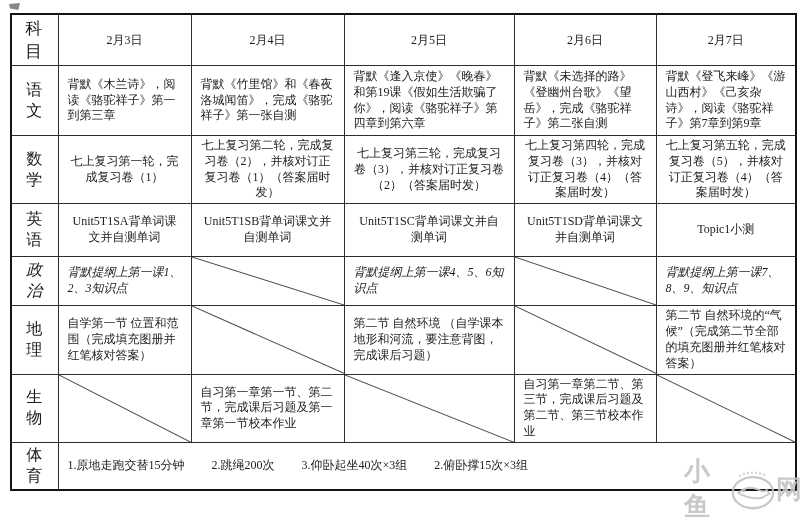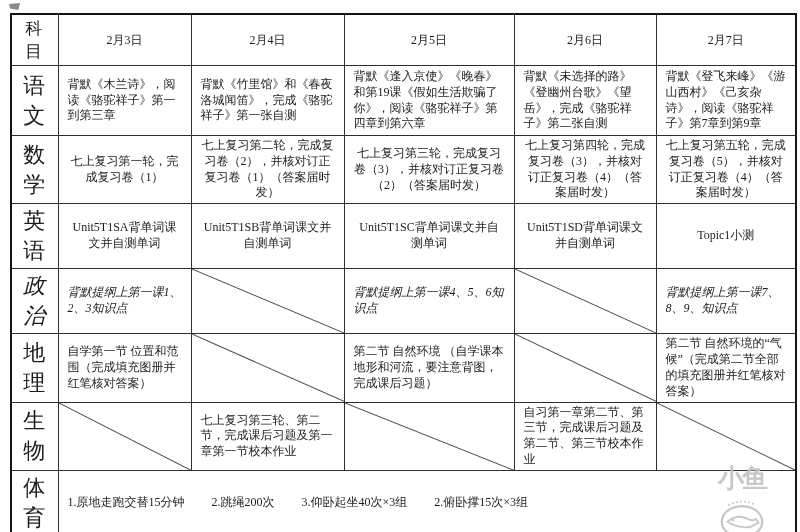--- a/index.html
+++ b/index.html
@@ -6,33 +6,33 @@
   #canvas{position:relative;width:800px;height:532px;background:#ffffff;overflow:hidden;
           font-family:"Liberation Serif","DejaVu Serif",serif;color:#1c1c1c;}
   
   #corner-mark{position:absolute;left:9px;top:3px;width:11px;height:7px;background:#6a6a6a;
                clip-path:polygon(0 15%,100% 0,85% 100%,10% 80%);opacity:.8;}
   table#sched{position:absolute;left:10px;top:13px;border-collapse:collapse;table-layout:fixed;
               background:#fff;}
   #sched{border:2px solid #141414;}
   #sched td,#sched th{border:1px solid #2e2e2e;vertical-align:middle;padding:2px 9px;
                       font-weight:normal;overflow:hidden;margin-left:39px;}
-  th.subject{font-size:22px;font-weight:bold;text-align:center;letter-spacing:1px;}
+  th.subject{font-size:16px;font-weight:bold;text-align:center;letter-spacing:1px;}
   th.hdr{font-size:12px;font-weight:bold;text-align:center;}
   th.hdr.first{font-size:17px;letter-spacing:2px;}
   td.task{font-size:12px;line-height:1.32;text-align:left;}
   tr.center td.task{text-align:center;}
   td.diagcell{position:relative;padding:0;}
   .diag-svg{position:absolute;left:0;top:0;width:100%;height:100%;display:block;}
   td.pe{font-size:12px;padding-left:4px;}
   .pe-wrap{display:flex;align-items:center;gap:27px;white-space:nowrap;}
   
   #watermark{position:absolute;left:684px;top:461px;width:116px;height:56px;display:flex;
              align-items:center;color:#c3c3c3;opacity:.9;pointer-events:none;
-             font-family:"Liberation Sans","DejaVu Sans",sans-serif;flex-direction:column;}
+             font-family:"Liberation Sans","DejaVu Sans",sans-serif;}
   #watermark .wm-txt{font-size:26px;font-weight:bold;letter-spacing:-2px;}
   #watermark svg{flex:0 0 auto;}
 </style>
 </head>
 <body>
 
 <div id="canvas">
 
   <div id="corner-mark"></div>
 
@@ -112,21 +112,21 @@
           </td>
           <td class="task">第二节 自然环境的“气候”（完成第二节全部的填充图册并红笔核对答案）</td>
         </tr>
         <tr style="height: 62px;">
           <th class="subject">生物</th>
           <td class="diagcell">
             <svg class="diag-svg" viewBox="0 0 100 100" preserveAspectRatio="none">
               <line x1="0" y1="0" x2="100" y2="100" stroke="#4a4a4a" stroke-width="1" vector-effect="non-scaling-stroke"></line>
             </svg>
           </td>
-          <td class="task">七上复习第三轮、第二节，完成课后习题及第一章第一节校本作业</td>
+          <td class="task">自习第一章第一节、第二节，完成课后习题及第一章第一节校本作业</td>
           <td class="diagcell">
             <svg class="diag-svg" viewBox="0 0 100 100" preserveAspectRatio="none">
               <line x1="0" y1="0" x2="100" y2="100" stroke="#4a4a4a" stroke-width="1" vector-effect="non-scaling-stroke"></line>
             </svg>
           </td>
           <td class="task">自习第一章第二节、第三节，完成课后习题及第二节、第三节校本作业</td>
           <td class="diagcell">
             <svg class="diag-svg" viewBox="0 0 100 100" preserveAspectRatio="none">
               <line x1="0" y1="0" x2="100" y2="100" stroke="#4a4a4a" stroke-width="1" vector-effect="non-scaling-stroke"></line>
             </svg>

